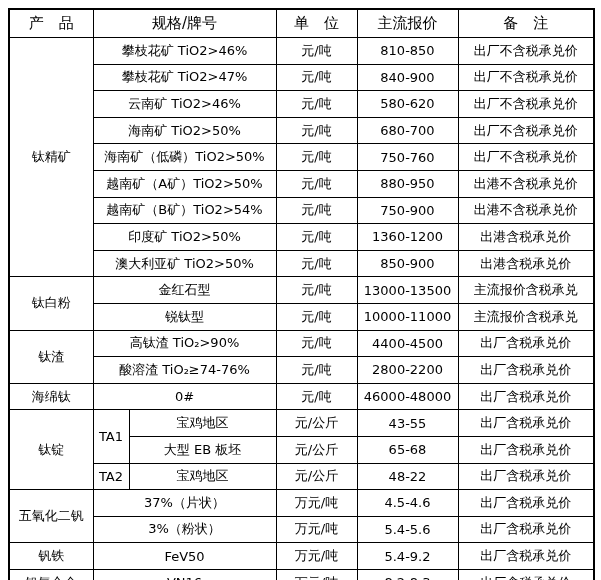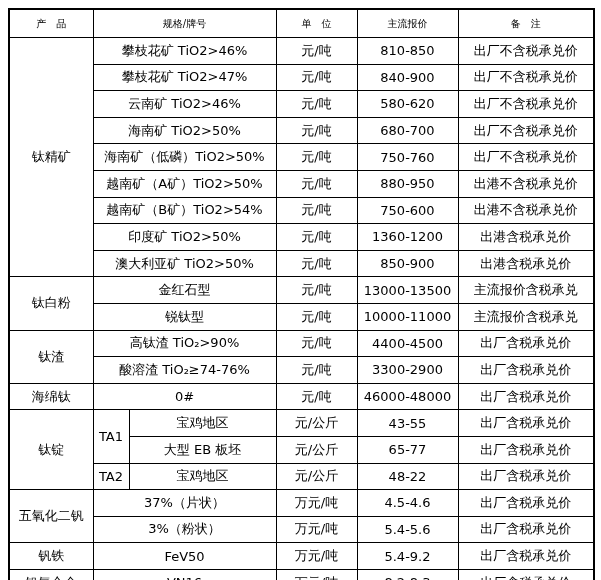--- a/index.html
+++ b/index.html
@@ -23,21 +23,21 @@
   }
   .price-table td {
     border: 1px solid #000000;
     text-align: center;
     vertical-align: middle;
     padding: 0;
     overflow: hidden;
     white-space: nowrap;
   }
   .price-table thead td {
-    font-size: 10px;
+    font-size: 15px;
     height: 27px;
   }
   .price-table tbody td {
     font-size: 13px;
     height: 25.6px;
   }
   .col-product { width: 84px; }
   .col-grade   { width: 36px; }
   .col-spec    { width: 147px; }
   .col-unit    { width: 81px; }
@@ -101,21 +101,21 @@
     </tr>
     <tr>
       <td colspan="2" class="spec-cell">越南矿（A矿）TiO2&gt;50%</td>
       <td>元/吨</td>
       <td class="quote-cell">880-950</td>
       <td>出港不含税承兑价</td>
     </tr>
     <tr>
       <td colspan="2" class="spec-cell">越南矿（B矿）TiO2&gt;54%</td>
       <td>元/吨</td>
-      <td class="quote-cell">750-600</td>
+      <td class="quote-cell">750-900</td>
       <td>出港不含税承兑价</td>
     </tr>
     <tr>
       <td colspan="2" class="spec-cell">印度矿 TiO2&gt;50%</td>
       <td>元/吨</td>
       <td class="quote-cell">1360-1200</td>
       <td>出港含税承兑价</td>
     </tr>
     <tr>
       <td colspan="2" class="spec-cell">澳大利亚矿 TiO2&gt;50%</td>
@@ -141,21 +141,21 @@
     <tr>
       <td rowspan="2">钛渣</td>
       <td colspan="2" class="spec-cell">高钛渣 TiO₂&gt;90%</td>
       <td>元/吨</td>
       <td class="quote-cell">4400-4500</td>
       <td>出厂含税承兑价</td>
     </tr>
     <tr>
       <td colspan="2" class="spec-cell">酸溶渣 TiO₂≥74-76%</td>
       <td>元/吨</td>
-      <td class="quote-cell">3300-2900</td>
+      <td class="quote-cell">2800-2200</td>
       <td>出厂含税承兑价</td>
     </tr>
 
     <tr>
       <td>海绵钛</td>
       <td colspan="2" class="spec-cell">0#</td>
       <td>元/吨</td>
       <td class="quote-cell">46000-48000</td>
       <td>出厂含税承兑价</td>
     </tr>
@@ -164,21 +164,21 @@
       <td rowspan="3">钛锭</td>
       <td rowspan="2" class="grade-cell">TA1</td>
       <td class="spec-cell">宝鸡地区</td>
       <td>元/公斤</td>
       <td class="quote-cell">43-55</td>
       <td>出厂含税承兑价</td>
     </tr>
     <tr>
       <td class="spec-cell">大型 EB 板坯</td>
       <td>元/公斤</td>
-      <td class="quote-cell">65-77</td>
+      <td class="quote-cell">65-68</td>
       <td>出厂含税承兑价</td>
     </tr>
     <tr>
       <td class="grade-cell">TA2</td>
       <td class="spec-cell">宝鸡地区</td>
       <td>元/公斤</td>
       <td class="quote-cell">48-22</td>
       <td>出厂含税承兑价</td>
     </tr>
 

